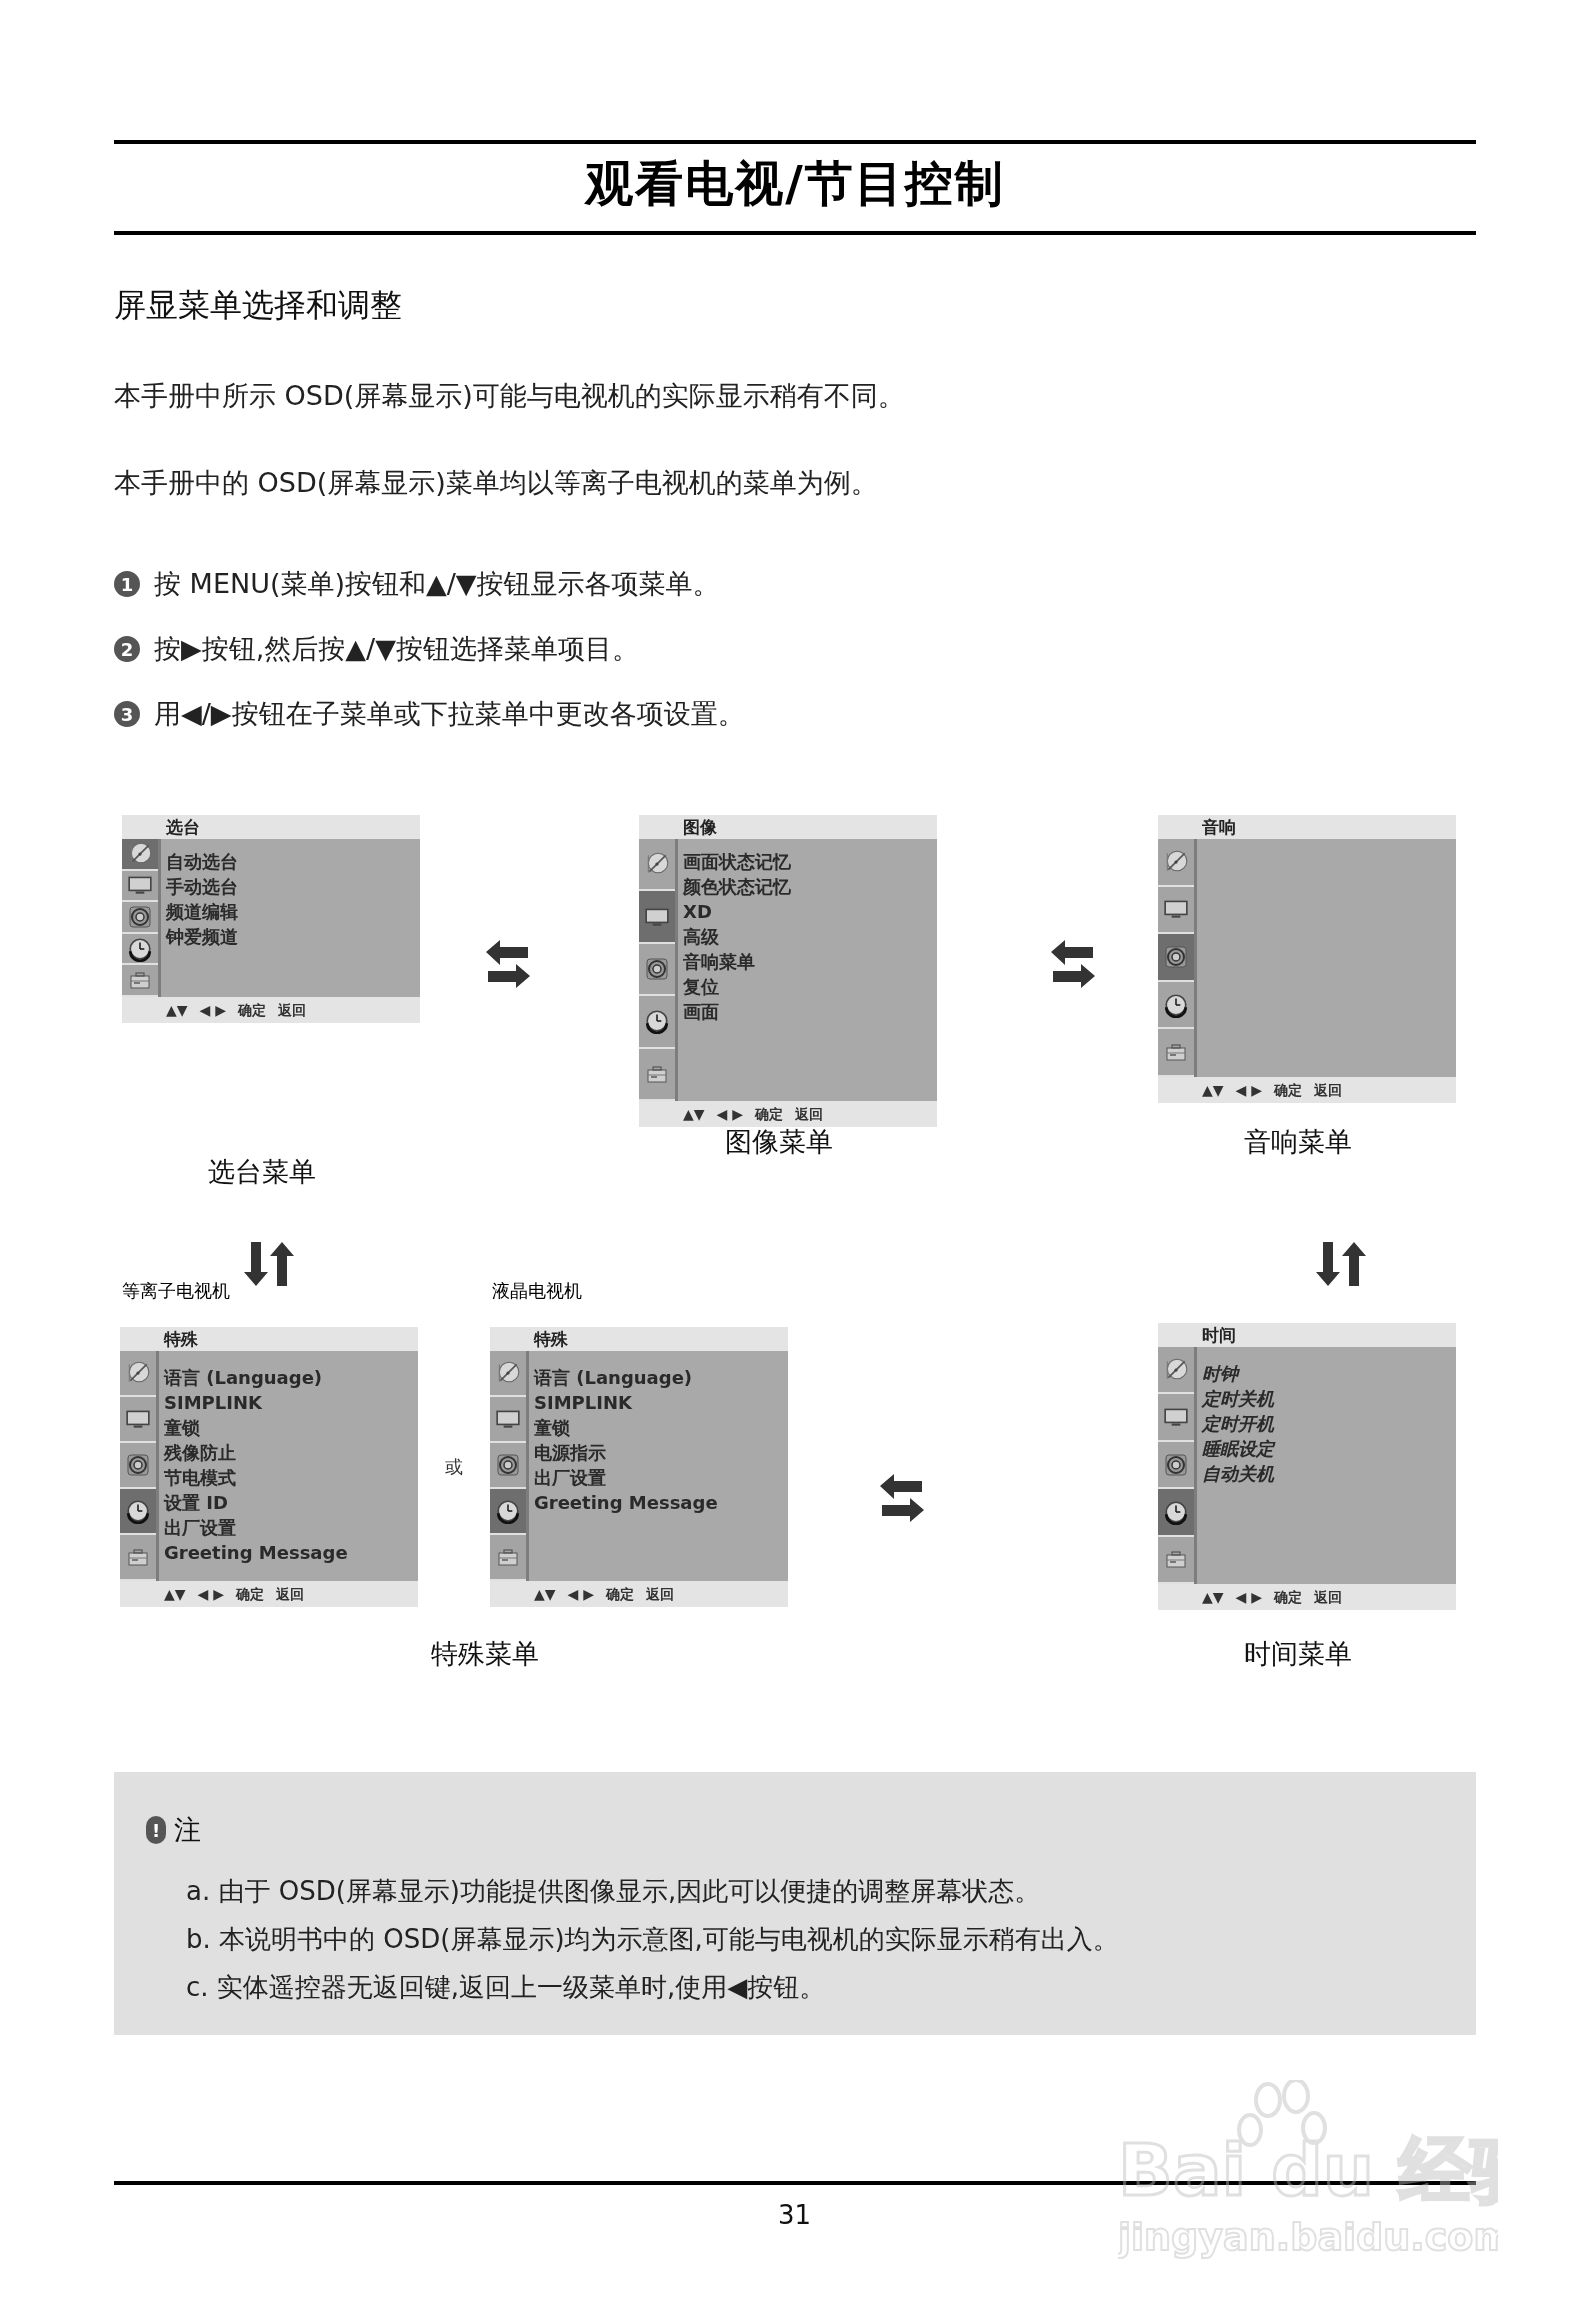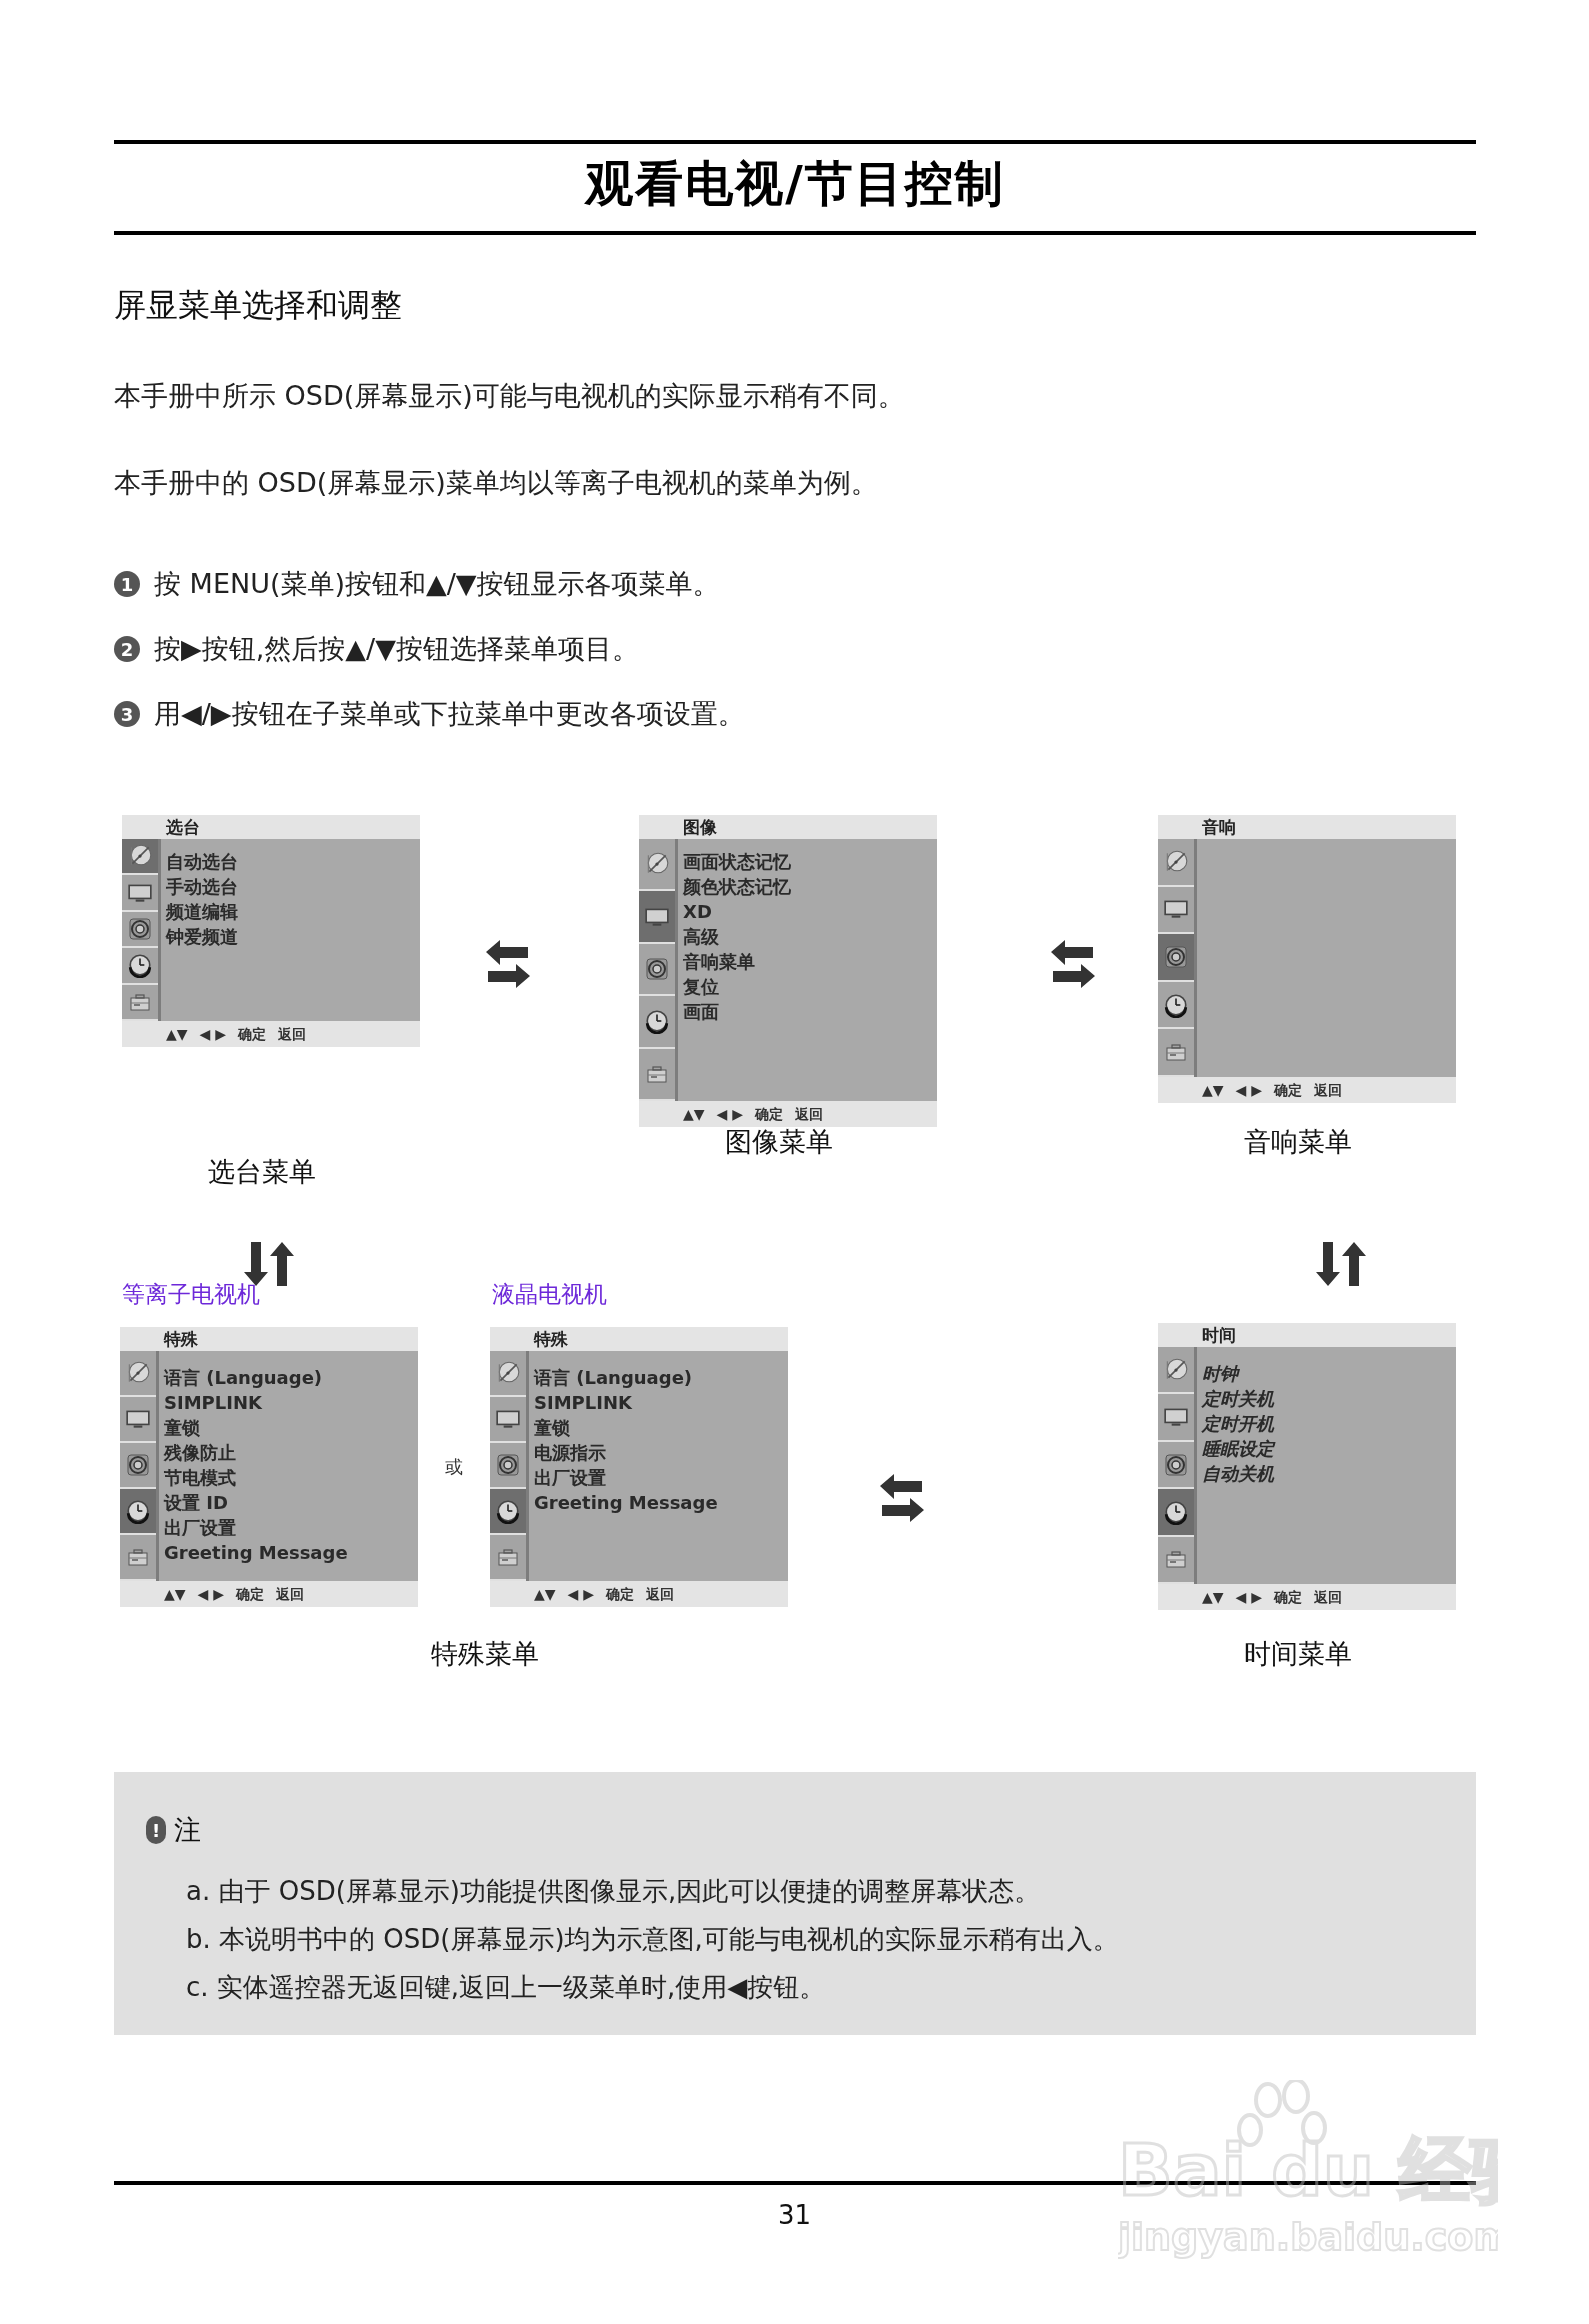--- a/index.html
+++ b/index.html
@@ -25,21 +25,21 @@
                    border-bottom: 2px solid #e0e0e0; background: #a4a4a4; }
   .osd .rail .ic.active { background: #6e6e6e; }
   .osd .items { flex: 1; padding: 10px 0 0 5px; position: relative; }
   .osd .item { font-size: 18px; font-weight: bold; color: #2a2a2a; line-height: 25px; white-space: nowrap; }
   .osd .item .val { position: absolute; right: 4px; }
   .osd .foot { position: absolute; left: 0; right: 0; bottom: 0; height: 26px; background: #e4e4e4;
                font-size: 14px; font-weight: bold; color: #333; padding-left: 44px; line-height: 26px; white-space: nowrap; }
   .osd .foot span { margin-right: 12px; }
 
   .caption { position: absolute; font-size: 27px; color: #111; white-space: nowrap; }
-  .sublabel { position: absolute; font-size: 23px; color: #6d28d9; white-space: nowrap; }
+  .sublabel { position: absolute; font-size: 18px; color: #000000; white-space: nowrap; }
   .or { position: absolute; font-size: 18px; color: #333; }
 
   .harrow { position: absolute; width: 44px; height: 52px; }
   .varrow { position: absolute; width: 54px; height: 44px; }
 
   .note { position: absolute; left: 114px; top: 1772px; width: 1362px; height: 263px; background: #e0e0e0; }
   .note .nh { position: absolute; left: 32px; top: 40px; font-size: 27px; color: #111; display: flex; align-items: center; }
   .note .nh .bang { display: inline-flex; width: 20px; height: 28px; border-radius: 10px; background: #555; color: #fff;
                     font-size: 18px; font-weight: bold; align-items: center; justify-content: center; margin-right: 8px; }
   .note .nl { position: absolute; left: 72px; font-size: 26px; color: #222; white-space: nowrap; }
@@ -105,21 +105,21 @@
         <polygon points="0,14 14,2 14,9 42,9 42,20 14,20 14,27" fill="#333"></polygon>
         <polygon points="44,38 30,26 30,33 2,33 2,44 30,44 30,50" fill="#333"></polygon>
       </symbol>
     <symbol id="arr-v" viewBox="0 0 54 44">
         <polygon points="2,30 14,44 26,30 19,30 19,0 9,0 9,30" fill="#333"></polygon>
         <polygon points="28,14 40,0 52,14 45,14 45,44 35,44 35,14" fill="#333"></polygon>
       </symbol>
   </defs>
 </svg>
 
-<div class="osd" style="left:122px; top:815px; height:232px;">
+<div class="osd" style="left:122px; top:815px; height:208px;">
   <div class="hdr">选台</div>
   <div class="body">
     <div class="rail">
       <div class="ic active">
           <svg width="26" height="26">
             <use href="#ic-dish"></use>
           </svg>
         </div>
       <div class="ic">
           <svg width="26" height="26">

